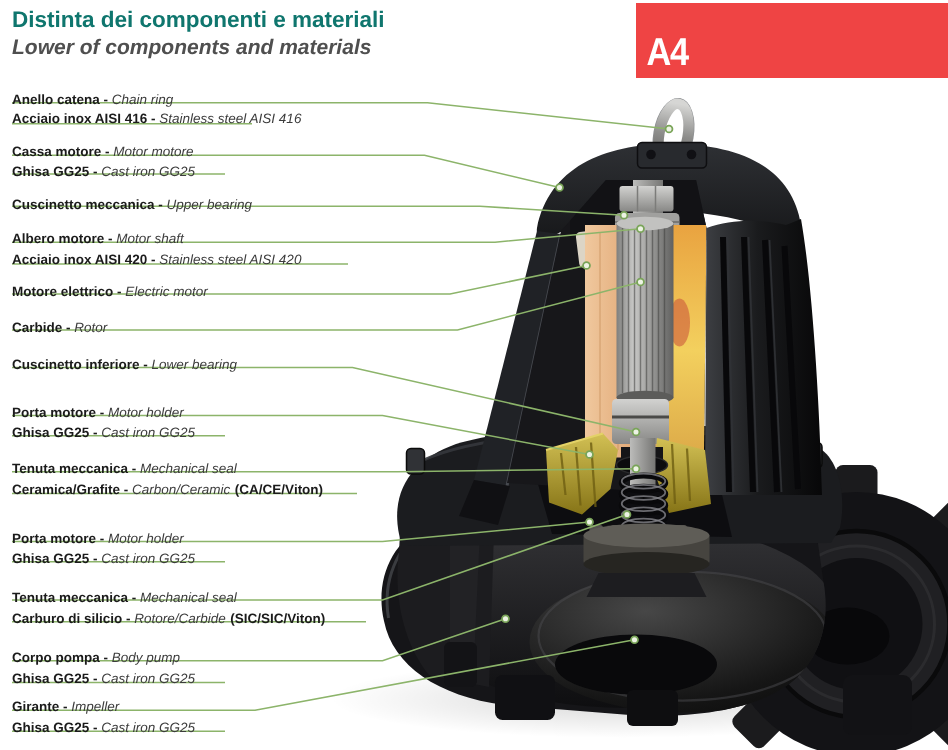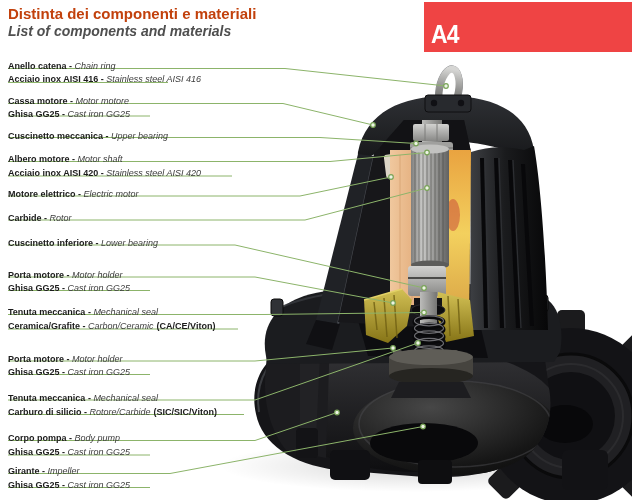--- a/index.html
+++ b/index.html
@@ -1,19 +1,19 @@
 <!DOCTYPE html>
 <html><head>
 <meta charset="utf-8">
 <style>
   html,body{margin:0;padding:0;width:632px;height:500px;background:#ffffff;overflow:hidden;
     font-family:"Liberation Sans", sans-serif;position:relative;}
   .layer{position:absolute;left:0;top:0;width:632px;height:500px;}
   svg{display:block;}
-  .title{position:absolute;left:8px;top:5px;font-size:15px;font-weight:bold;color:#c2410c;white-space:nowrap;}
+  .title{position:absolute;left:8px;top:5px;font-size:15px;font-weight:bold;color:#0f766e;white-space:nowrap;}
   .subtitle{position:absolute;left:8px;top:23px;font-size:14px;font-weight:bold;font-style:italic;color:#4f4f4f;white-space:nowrap;}
   .corner-tag{position:absolute;left:424px;top:2px;width:208px;height:50px;background:#ef4444;}
   .corner-tag span{position:absolute;left:7px;bottom:2px;color:#ffffff;font-weight:bold;font-size:26px;
     transform:scaleX(.88);transform-origin:left bottom;letter-spacing:-1px;}
   .lbl{position:absolute;left:8px;height:11px;line-height:11px;font-size:9px;color:#1b1b1b;white-space:nowrap;}
   .lbl b{font-weight:bold;font-style:normal;margin-top:32px;}
   .lbl i{font-style:italic;font-weight:normal;color:#3c3c3c;}
   .lbl .extra{margin-left:3px;}
   .leads{pointer-events:none;}
 </style>
@@ -286,21 +286,21 @@
     <circle cx="393" cy="303" r="2.3"></circle>
     <circle cx="424" cy="312.5" r="2.3"></circle>
     <circle cx="393" cy="348" r="2.3"></circle>
     <circle cx="418" cy="343" r="2.3"></circle>
     <circle cx="337" cy="412.5" r="2.3"></circle>
     <circle cx="423" cy="426.5" r="2.3"></circle>
   </g>
 </svg>
 
 <div class="title">Distinta dei componenti e materiali</div>
-<div class="subtitle">List of components and materials</div>
+<div class="subtitle">Lower of components and materials</div>
 <div class="corner-tag">
   <span>A4</span>
 </div>
 
 <div class="lbl" style="top:60.5px">
   <b>Anello catena</b><b> - </b><i>Chain ring</i>
 </div>
 <div class="lbl" style="top:74px">
   <b>Acciaio inox AISI 416</b><b> - </b><i>Stainless steel AISI 416</i>
 </div>

